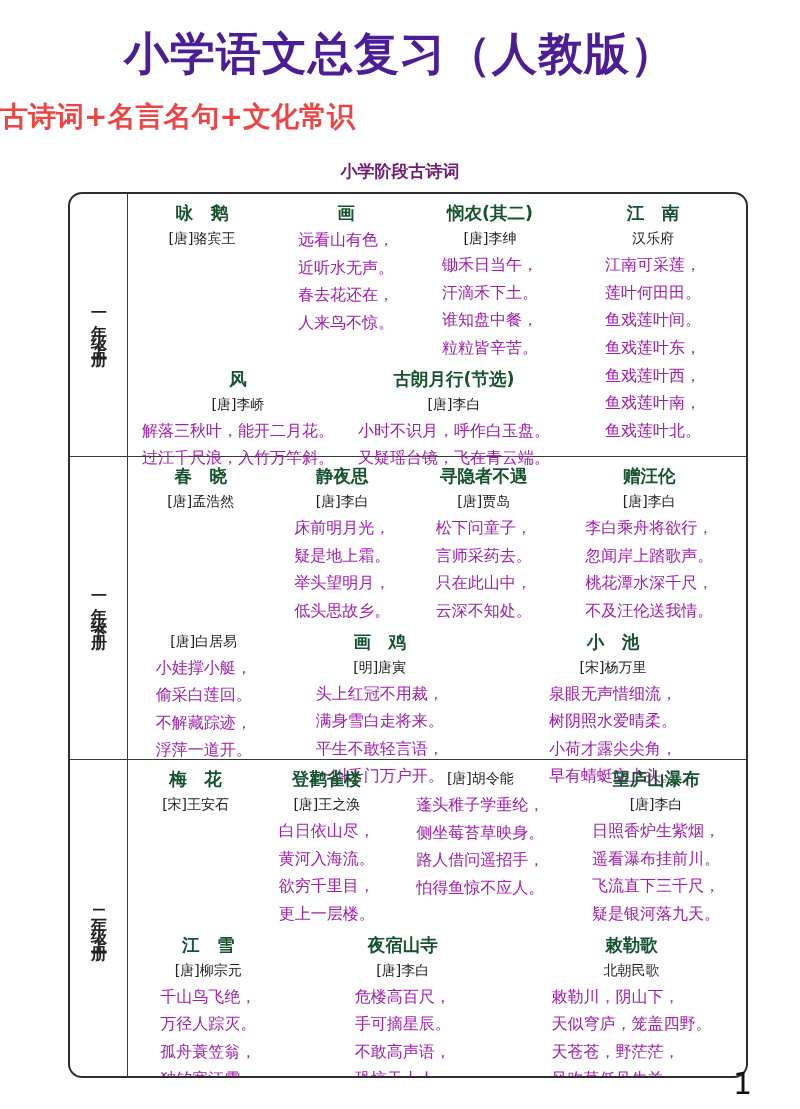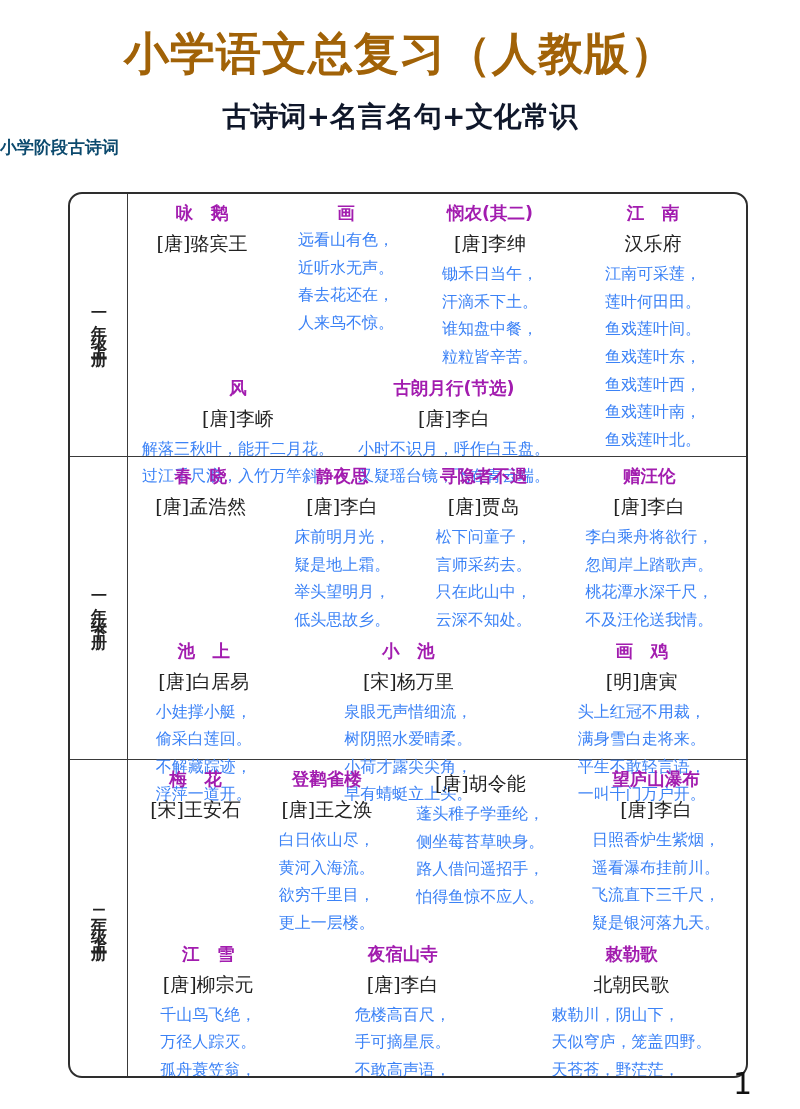--- a/index.html
+++ b/index.html
@@ -11,35 +11,36 @@
     color: #1c1c1c;
     overflow: hidden;
   }
   .page-title {
     text-align: center;
     margin-top: 24px;
     font-family: "DejaVu Sans", "Liberation Sans", sans-serif;
     font-weight: 900;
     font-size: 45px;
     letter-spacing: 1px;
-    color: #a16207;
+    color: #4c1d95;
   }
   .page-subtitle {
-    text-align: center;
     margin-top: 14px;
     font-family: "DejaVu Sans", "Liberation Sans", sans-serif;
     font-weight: 800;
     font-size: 28px;
-    color: #0f172a;
+    color: #ef4444;
   }
   .section-heading {
+    text-align: center;
+    margin-top: 24px;
     font-family: "DejaVu Sans", "Liberation Sans", sans-serif;
     font-weight: 800;
     font-size: 17px;
-    color: #0c4a6e;
+    color: #701a75;
   }
   .poem-table {
     position: absolute;
     left: 68px; top: 192px;
     width: 680px; height: 886px;
     border: 2px solid #2e2e2e;
     border-radius: 14px;
     overflow: hidden;
     background: #fff;
   }
@@ -82,34 +83,34 @@
   .cols .poem { flex: 1; }
   .col-wide { flex: 1.35 !important; }
   .bottom-cols { display: flex; margin-top: 4px; }
 
   .poem { text-align: center; padding: 0 2px; }
   .poem-title {
     font-family: "DejaVu Sans", "Liberation Sans", sans-serif;
     font-weight: 800;
     font-size: 17.5px;
     line-height: 1.5;
-    color: #a21caf;
+    color: #14532d;
   }
   .poem-author {
-    font-size: 19px;
+    font-size: 14px;
     line-height: 1.8;
     color: #222;
   }
   .poem-lines {
     display: inline-block;
     text-align: left;
     white-space: pre-line;
     font-size: 16px;
     line-height: 1.72;
-    color: #3b82f6;
+    color: #a21caf;
   }
   .page-number {
     position: absolute;
     right: 48px;
     bottom: 8px;
     font-family: "DejaVu Sans", "Liberation Sans", sans-serif;
     font-size: 30px;
     color: #111;
   }
 </style>
@@ -211,42 +212,41 @@
           <div class="poem-title">赠汪伦</div>
           <div class="poem-author">[唐]李白</div>
           <div class="poem-lines">李白乘舟将欲行，
 忽闻岸上踏歌声。
 桃花潭水深千尺，
 不及汪伦送我情。</div>
         </div>
       </div>
       <div class="bottom-cols">
         <div class="poem" style="flex:1">
-          <div class="poem-title">池　上</div>
           <div class="poem-author">[唐]白居易</div>
           <div class="poem-lines">小娃撑小艇，
 偷采白莲回。
 不解藏踪迹，
 浮萍一道开。</div>
+        </div>
+        <div class="poem" style="flex:1.4">
+          <div class="poem-title">画　鸡</div>
+          <div class="poem-author">[明]唐寅</div>
+          <div class="poem-lines">头上红冠不用裁，
+满身雪白走将来。
+平生不敢轻言语，
+一叫千门万户开。</div>
         </div>
         <div class="poem" style="flex:1.8">
           <div class="poem-title">小　池</div>
           <div class="poem-author">[宋]杨万里</div>
           <div class="poem-lines">泉眼无声惜细流，
 树阴照水爱晴柔。
 小荷才露尖尖角，
 早有蜻蜓立上头。</div>
-        </div>
-        <div class="poem" style="flex:1.4">
-          <div class="poem-title">画　鸡</div>
-          <div class="poem-author">[明]唐寅</div>
-          <div class="poem-lines">头上红冠不用裁，
-满身雪白走将来。
-平生不敢轻言语，
-一叫千门万户开。</div>
         </div>
       </div>
     </div>
   </div>
 
   <div class="trow trow-3">
     <div class="grade-cell">
       <div class="grade-label">二年级上册</div>
     </div>
     <div class="row-content">

